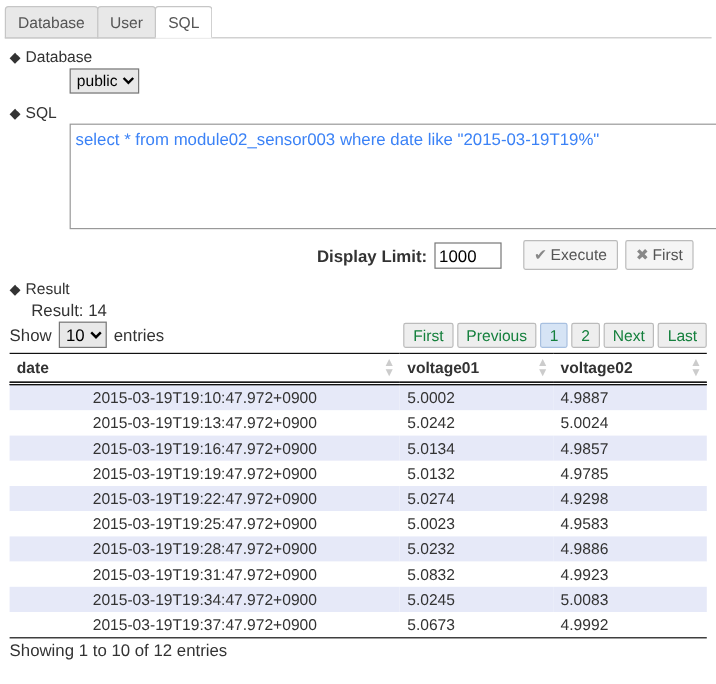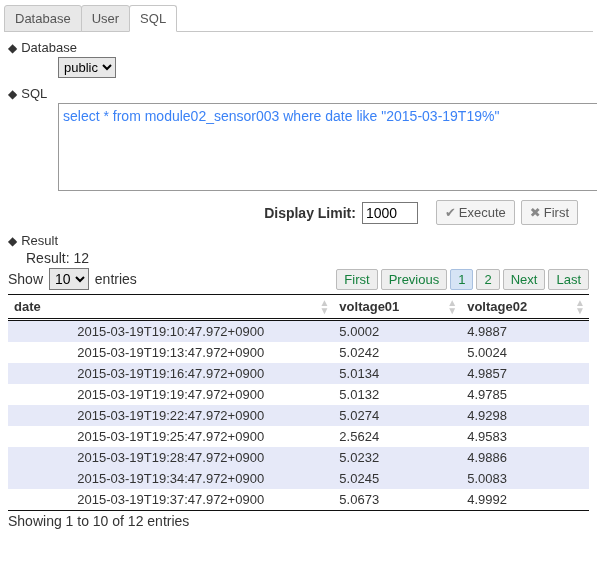--- a/index.html
+++ b/index.html
@@ -202,21 +202,21 @@
     <button class="btn"><span class="glyph">✔</span><span>Execute</span></button>
     <button class="btn"><span class="glyph">✖</span><span>First</span></button>
   </div>
 </div>
 
 <div class="section">
   <div class="section-head">
     <span class="diamond">◆</span>
     <span>Result</span>
   </div>
-  <div class="result-sub">Result: 12</div>
+  <div class="result-sub">Result: 14</div>
 
   <div class="dt-header">
     <div class="show-entries">
       <span>Show</span>
       <select>
         <option>10</option>
       </select>
       <span>entries</span>
     </div>
     <div class="pager">
@@ -258,28 +258,33 @@
           <td class="col-num">5.0132</td>
           <td class="col-num">4.9785</td>
         </tr>
         <tr class="odd">
           <td class="col-date">2015-03-19T19:22:47.972+0900</td>
           <td class="col-num">5.0274</td>
           <td class="col-num">4.9298</td>
         </tr>
         <tr class="even">
           <td class="col-date">2015-03-19T19:25:47.972+0900</td>
-          <td class="col-num">2.5624</td>
+          <td class="col-num">5.0023</td>
           <td class="col-num">4.9583</td>
         </tr>
         <tr class="odd">
           <td class="col-date">2015-03-19T19:28:47.972+0900</td>
           <td class="col-num">5.0232</td>
           <td class="col-num">4.9886</td>
         </tr>
+        <tr class="even">
+          <td class="col-date">2015-03-19T19:31:47.972+0900</td>
+          <td class="col-num">5.0832</td>
+          <td class="col-num">4.9923</td>
+        </tr>
         <tr class="odd">
           <td class="col-date">2015-03-19T19:34:47.972+0900</td>
           <td class="col-num">5.0245</td>
           <td class="col-num">5.0083</td>
         </tr>
         <tr class="even">
           <td class="col-date">2015-03-19T19:37:47.972+0900</td>
           <td class="col-num">5.0673</td>
           <td class="col-num">4.9992</td>
         </tr>

